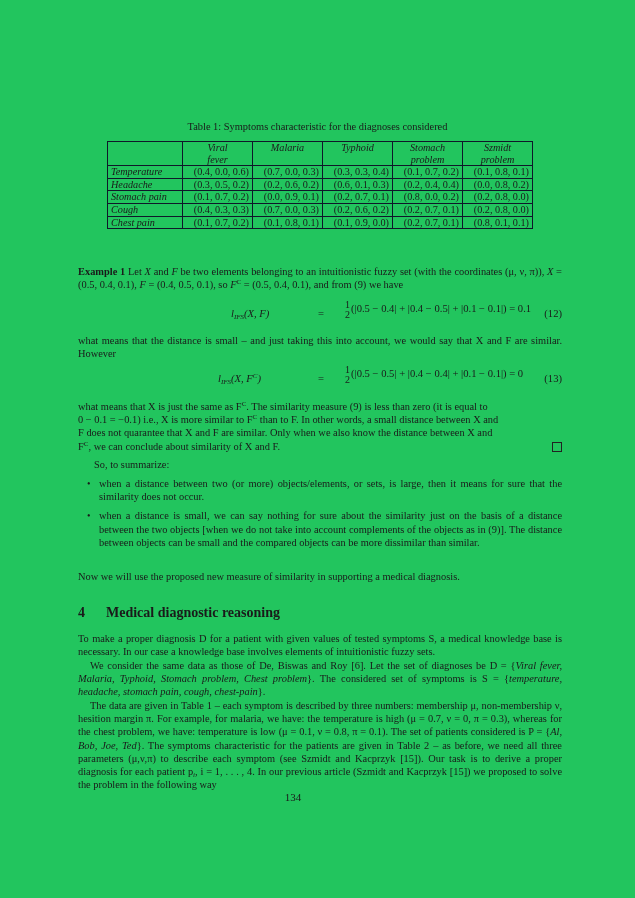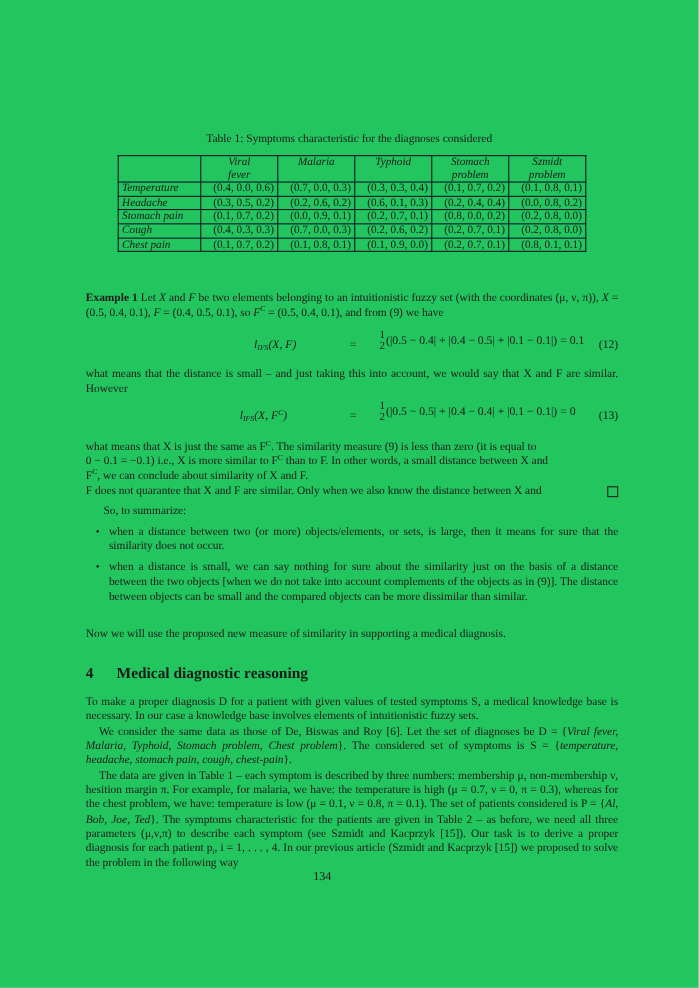--- a/index.html
+++ b/index.html
@@ -130,22 +130,22 @@
     <span class="abs" style="left:240px; top:10px;">=</span>
     <span class="abs" style="left:267px; top:2px; white-space:nowrap;">
       <span class="frac"><span class="num">1</span><span class="den">2</span></span><span>(|0.5 − 0.5| + |0.4 − 0.4| + |0.1 − 0.1|) = 0</span>
     </span>
     <span class="abs" style="right:0; top:10px;">(13)</span>
   </div>
 
   <div class="abs txt" style="left:78px; top:400px; width:484px; height:54px;">
     <div><span>what means that X is just the same as F</span><sup>C</sup><span>. The similarity measure (9) is less than zero (it is equal to</span></div>
     <div><span>0 − 0.1 = −0.1) i.e., X is more similar to F</span><sup>C</sup><span> than to F. In other words, a small distance between X and</span></div>
+    <div>F does not quarantee that X and F are similar. Only when we also know the distance between X and</div>
     <div><span>F</span><sup>C</sup><span>, we can conclude about similarity of X and F.</span></div>
-    <div>F does not quarantee that X and F are similar. Only when we also know the distance between X and</div>
     <span class="qed"></span>
   </div>
 
   <div class="abs txt" style="left:94px; top:458px; width:460px;">So, to summarize:</div>
 
   <div class="abs txt" style="left:86px; top:477px; width:476px;">
     <ul class="bul">
       <li>when a distance between two (or more) objects/elements, or sets, is large, then it means for sure that the similarity does not occur.</li>
       <li>when a distance is small, we can say nothing for sure about the similarity just on the basis of a distance between the two objects [when we do not take into account complements of the objects as in (9)]. The distance between objects can be small and the compared objects can be more dissimilar than similar.</li>
     </ul>

